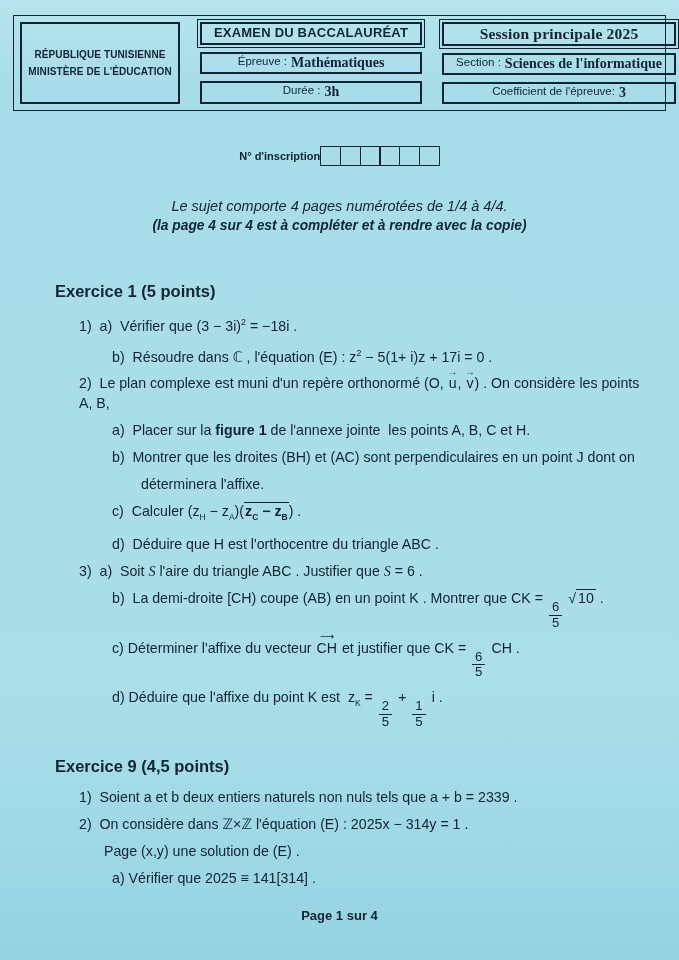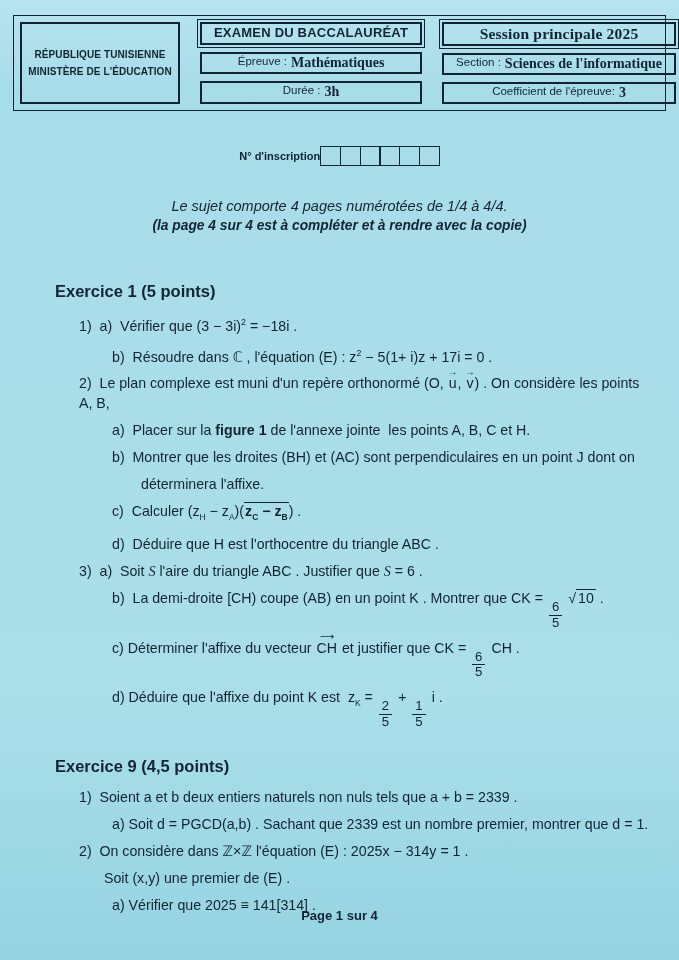--- a/index.html
+++ b/index.html
@@ -165,22 +165,21 @@
           <span class="num">1</span>
           <span class="den">5</span>
         </span> i .</div>
     </div>
 </section>
 
 <section class="exercise-2">
   <h2 class="ex-title">Exercice 9 (4,5 points)</h2>
   <div class="ex-body">
       <div class="line" style="padding-left: 0px;">1)&nbsp; Soient a et b deux entiers naturels non nuls tels que a + b = 2339 .</div>
-      <div class="line" style="padding-left: 33px;">a) Soit d = PGCD(a,b) . Sachant que 2339 est un nombre premier, montrer que d = 1.</div>
       <div class="line" style="padding-left: 0px;">2)&nbsp; On considère dans ℤ×ℤ l'équation (E) : 2025x − 314y = 1 .</div>
-      <div class="line" style="padding-left: 25px;">Soit (x,y) une premier de (E) .</div>
+      <div class="line" style="padding-left: 25px;">Page (x,y) une solution de (E) .</div>
       <div class="line" style="padding-left: 33px;">a) Vérifier que 2025 ≡ 141[314] .</div>
     </div>
 </section>
 
 <footer class="page-footer">
   <span>Page 1 sur 4</span>
 </footer>
 
 </body></html>

